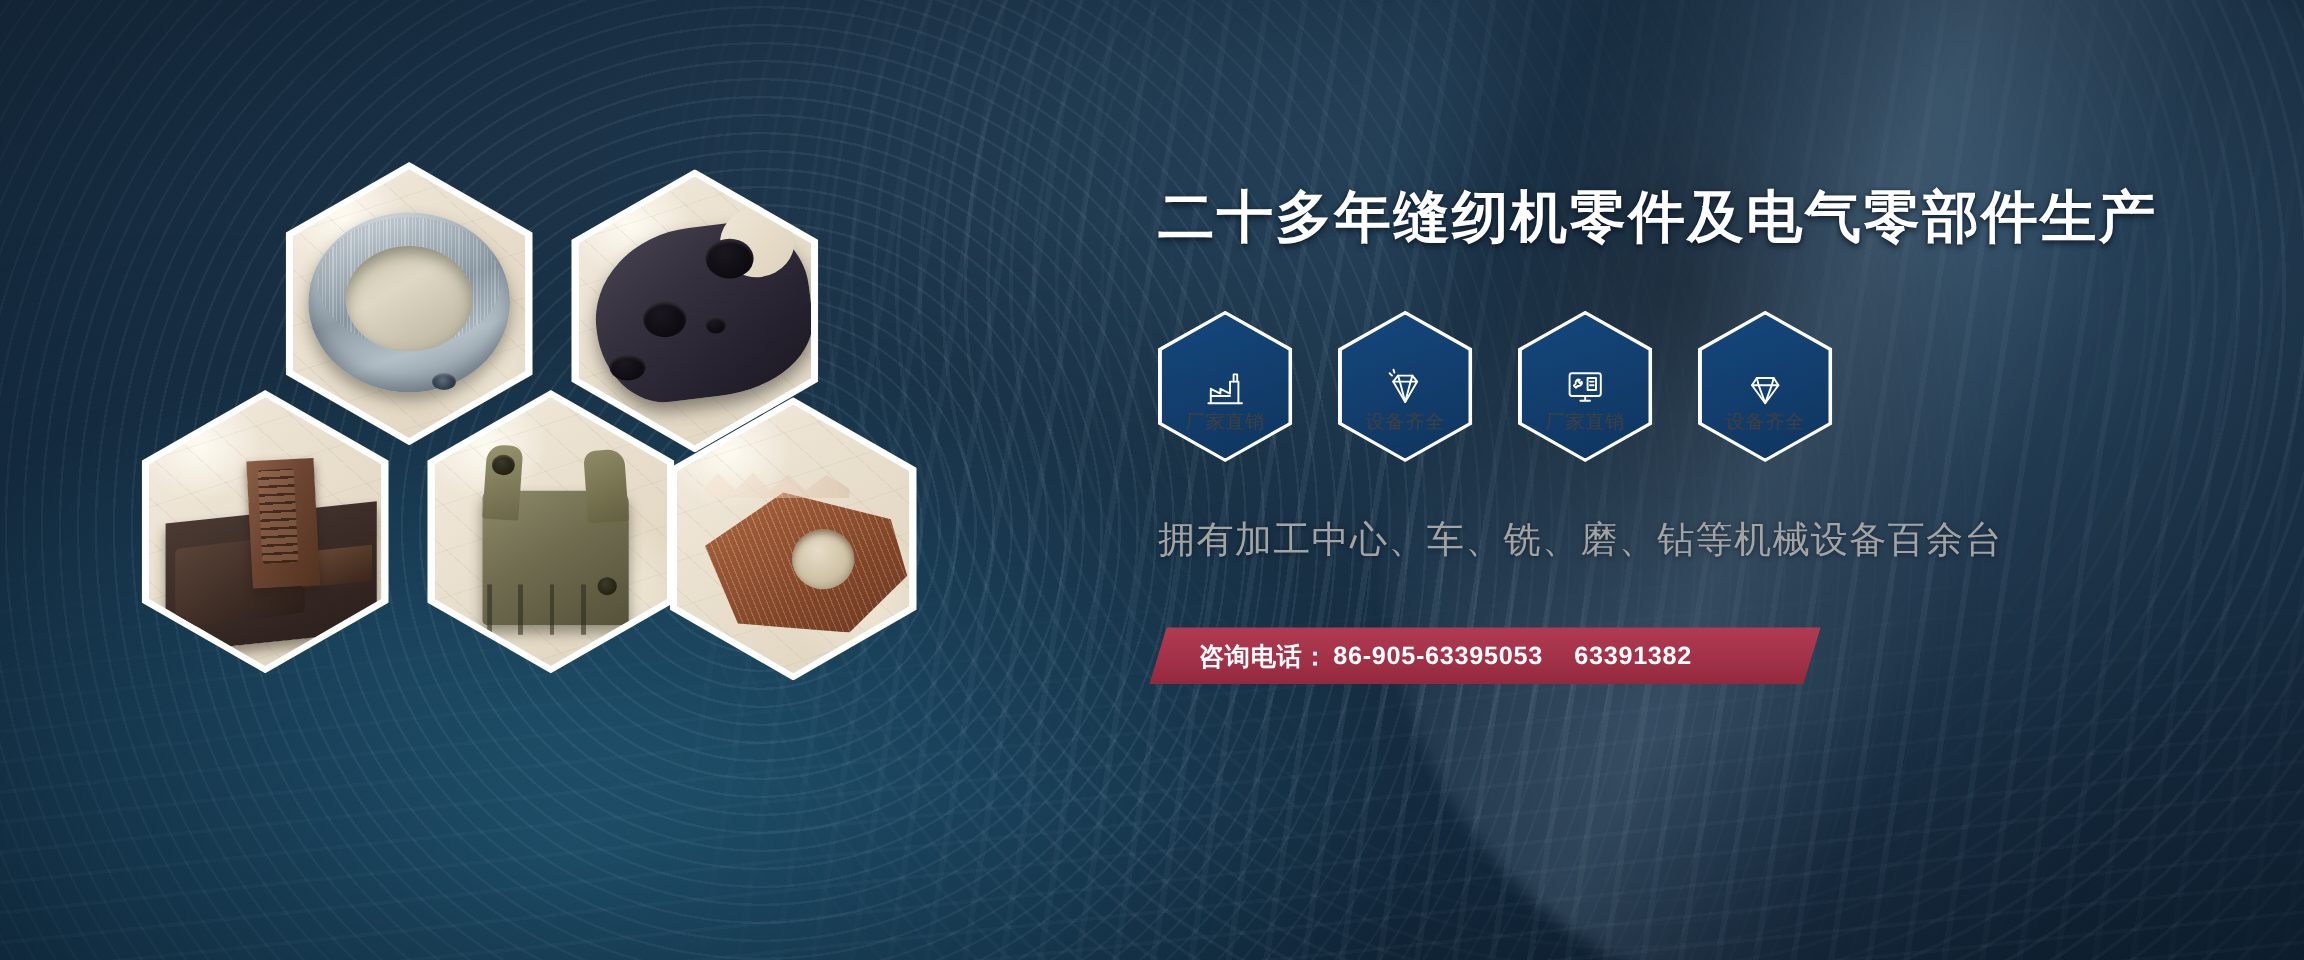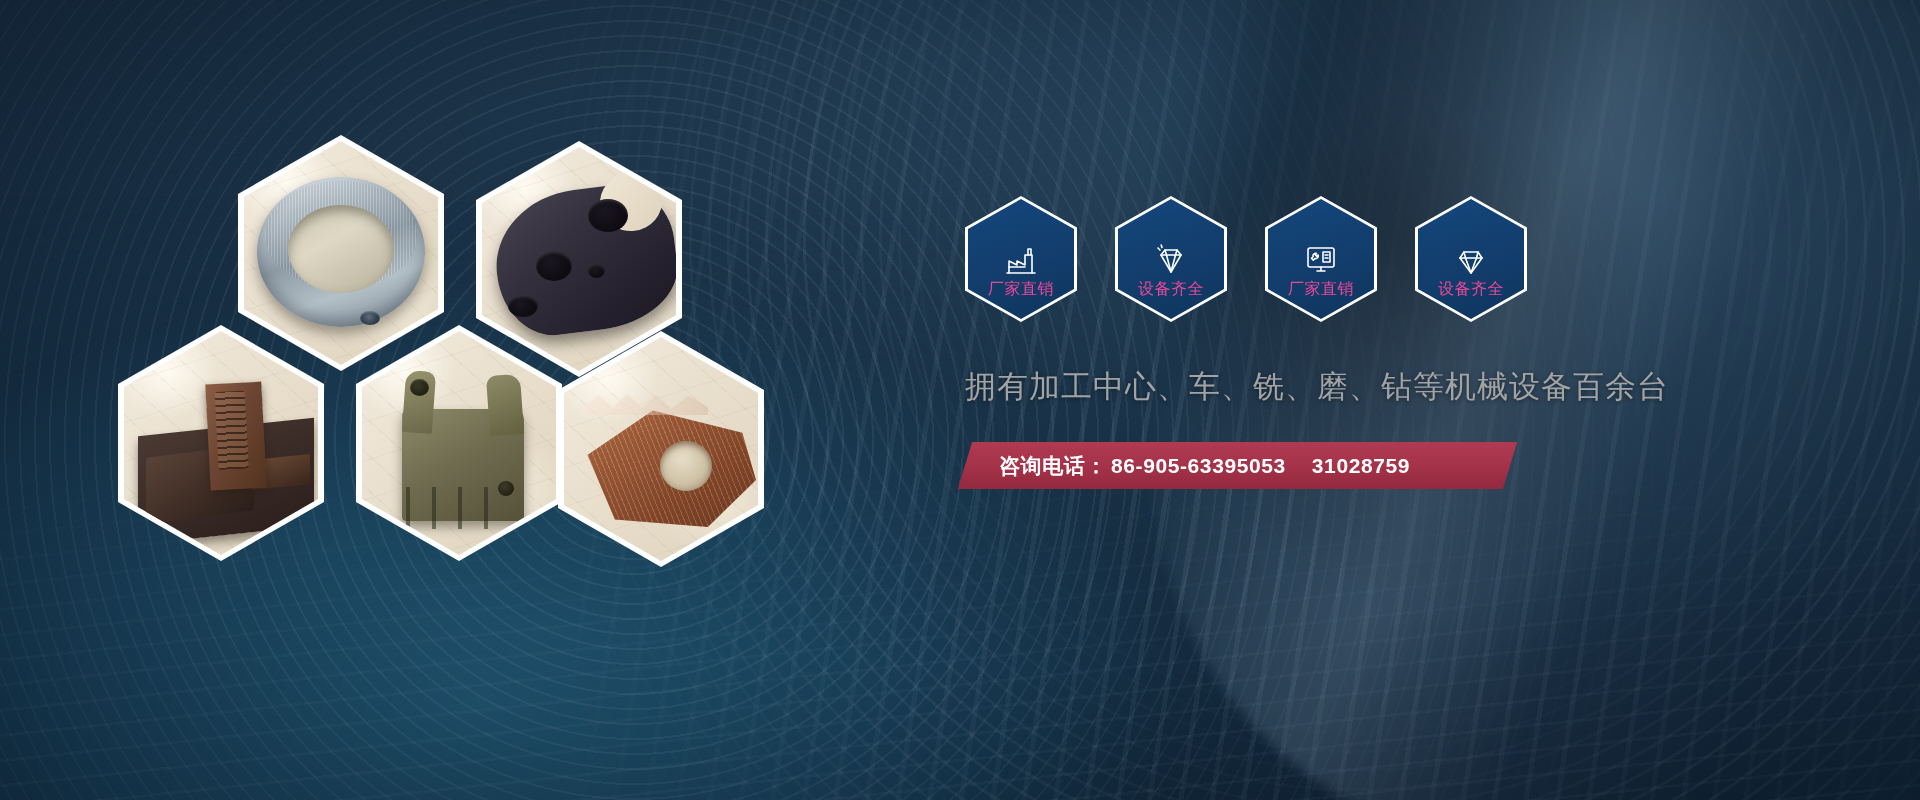--- a/index.html
+++ b/index.html
@@ -272,31 +272,31 @@
   .badge-face{
     position:absolute;inset:3px;
     -webkit-clip-path:polygon(50% 0%,100% 25%,100% 75%,50% 100%,0% 75%,0% 25%);
             clip-path:polygon(50% 0%,100% 25%,100% 75%,50% 100%,0% 75%,0% 25%);
     background:linear-gradient(160deg,#14477d 0%,#123d6c 55%,#0f355e 100%);
   }
   .badge-ico{position:relative;z-index:2;height:40px;display:flex;align-items:flex-end;justify-content:center;margin-bottom:3px;}
   .badge-ico svg{display:block;}
   .badge-label{
     position:relative;z-index:2;
-    color:#ec4899;font-size:16px;letter-spacing:.5px;
+    color:#404040;font-size:16px;letter-spacing:.5px;
     margin-bottom:22px;white-space:nowrap;text-align:right;
   }
 
   .subline{
     margin-top:44px;
     font-size:31px;color:#a3a3a3;letter-spacing:1px;white-space:nowrap;
     text-shadow:0 1px 4px rgba(5,18,32,.6);
   }
 
-  .phone-wrap{margin-top:34px;position:relative;width:545px;height:47px;}
+  .phone-wrap{margin-top:52px;position:relative;width:545px;height:47px;}
   .phone{
     position:absolute;inset:0;
     background:linear-gradient(180deg,#b03a52 0%,#a33249 55%,#93293e 100%);
     transform:skewX(-17deg);
   }
   .phone-text{
     position:absolute;inset:0;
     display:flex;align-items:center;
     padding-left:34px;box-sizing:border-box;
     color:#ffffff;font-size:21px;font-weight:bold;letter-spacing:.6px;white-space:nowrap;
@@ -370,20 +370,21 @@
         <div class="part cu-body"></div>
         <div class="part cu-edge"></div>
         <div class="part cu-hole"></div>
       </div>
     </div>
 
   </div>
 
   <div class="content">
 
+    <h1 class="headline">二十多年缝纫机零件及电气零部件生产</h1>
 
     <div class="badges">
 
       <div class="badge">
         <div class="badge-face"></div>
         <div class="badge-ico">
           <svg width="34" height="30" viewBox="0 0 34 30" fill="none" stroke="#ffffff" stroke-width="1.6" stroke-linejoin="round" stroke-linecap="round">
             <path d="M3 27h28"></path>
             <path d="M5 27V15l8 4V15l8 4V9h7v18"></path>
             <path d="M24 9V3h3v6"></path>
@@ -434,19 +435,19 @@
 
     </div>
 
     <div class="subline">拥有加工中心、车、铣、磨、钻等机械设备百余台</div>
 
     <div class="phone-wrap">
       <div class="phone"></div>
       <div class="phone-text">
         <span class="lbl">咨询电话：</span>
         <span class="num1">86-905-63395053</span>
-        <span class="num2">31028759</span>
+        <span class="num2">63391382</span>
       </div>
     </div>
 
   </div>
 
 </div>
 
 </body></html>

